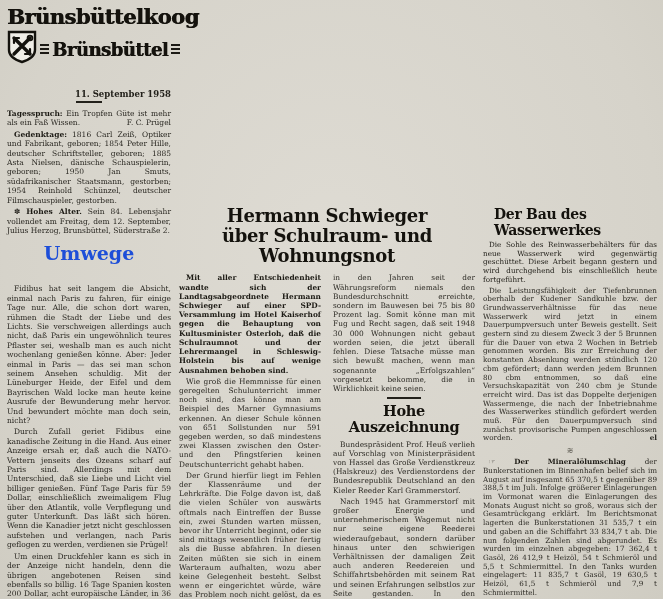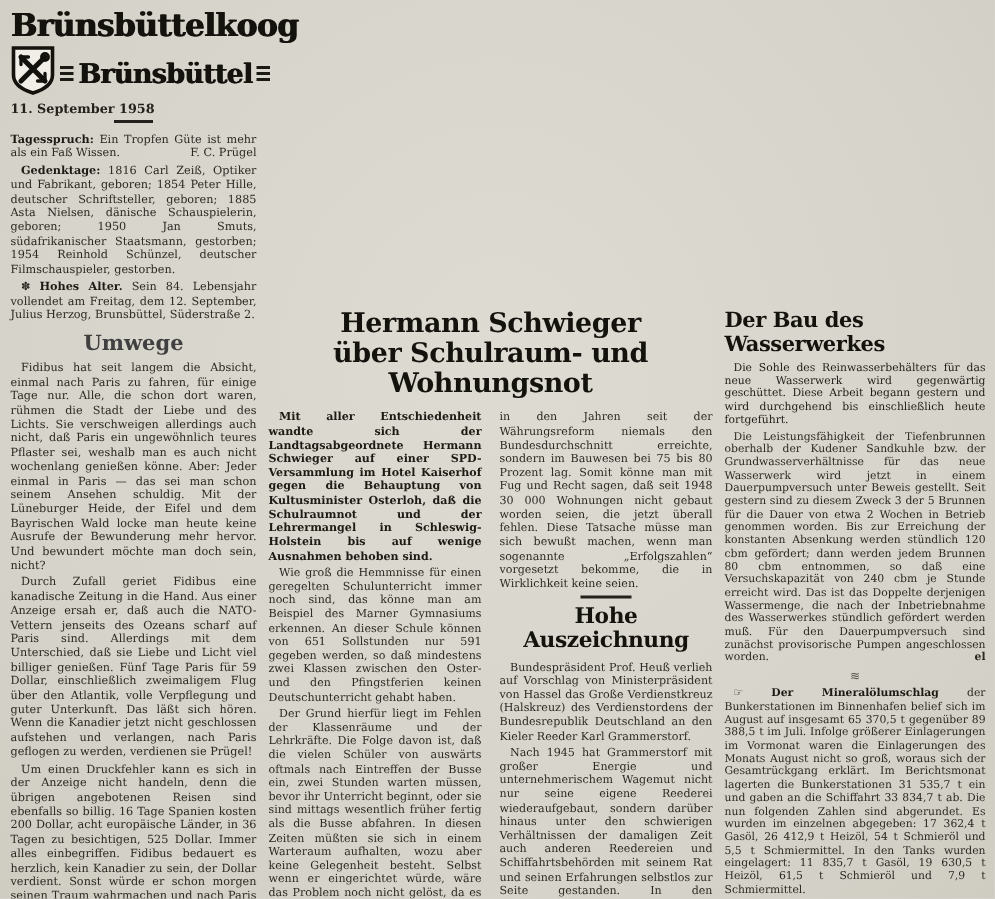--- a/index.html
+++ b/index.html
@@ -21,47 +21,47 @@
     letter-spacing:-0.5px;text-shadow:0.7px 0 0 #14120d;white-space:nowrap;
   }
   .mast-line2{display:flex;align-items:center;gap:3px;margin-top:2px;}
   .crest{flex:0 0 auto;}
   .flourish{width:9px;height:11px;flex:0 0 auto;
     background:repeating-linear-gradient(180deg,#1c1a15 0 2px,rgba(0,0,0,0) 2px 4px);}
   .mast-line2 .t{
     font-size:18px;font-weight:bold;color:#14120d;letter-spacing:-0.5px;
     text-shadow:0.6px 0 0 #14120d;white-space:nowrap;
   }
-  .mast-date{font-size:8.5px;font-weight:bold;text-align:left;margin-top:0;color:#23211b;}
+  .mast-date{font-size:8.5px;font-weight:bold;text-align:right;margin-top:21px;color:#23211b;}
   .mast-rule{width:26px;height:2px;background:#23211b;margin:2px auto 0;}
 
   .body-p{font-size:7.5px;line-height:9.4px;text-align:justify;margin:0 0 2px;text-indent:7px;}
   .body-p.noind{text-indent:0;}
   b.lbl{color:#1d1b15;}
   .sign{float:right;font-weight:bold;}
   .h-small{font-size:12px;font-weight:bold;text-align:center;color:#14120d;margin:6px 0 3px;}
-  .h-umwege{font-size:14px;font-weight:bold;text-align:center;color:#404040;margin:7px 0 3px;}
+  .h-umwege{font-size:19px;font-weight:bold;text-align:center;color:#1d4ed8;margin:7px 0 20px;}
   .divider{text-align:center;font-size:8px;color:#55524a;margin:4px 0 3px;line-height:8px;
     font-family:"DejaVu Sans",sans-serif;}
 
   
   .center{position:absolute;left:179px;top:206px;width:296px;}
   .headline{font-size:18px;font-weight:bold;line-height:1.12;text-align:center;
     color:#14120d;letter-spacing:-0.3px;margin-bottom:7px;}
   .center-cols{display:flex;gap:12px;}
   .ccol{width:142px;}
   .c-p{font-size:7.4px;line-height:9.2px;text-align:justify;margin:0 0 2px;text-indent:7px;}
   .c-p.bold{font-weight:bold;color:#1d1b15;}
   .award-rule{width:34px;height:2px;background:#23211b;margin:4px auto 4px;}
   .h-award{font-size:14.5px;font-weight:bold;line-height:1.12;text-align:center;
     color:#14120d;margin:0 0 4px;letter-spacing:-0.3px;}
 
   
   .col-right{position:absolute;left:483px;top:206px;width:174px;}
-  .h-right{font-size:14px;font-weight:bold;color:#14120d;margin:0 0 3px;letter-spacing:-0.3px;}
+  .h-right{font-size:14px;font-weight:bold;color:#14120d;margin:0 11px 3px;letter-spacing:-0.3px;}
   .r-p{font-size:7.2px;line-height:8.7px;text-align:justify;margin:0 0 2px;text-indent:6px;}
   .r-p.bold{font-weight:normal;color:#1d1b15;}
   .note-sym{font-family:"DejaVu Sans",sans-serif;font-weight:bold;}
 </style>
 </head>
 <body>
 
 <div class="page">
 
   <div class="col-left">

